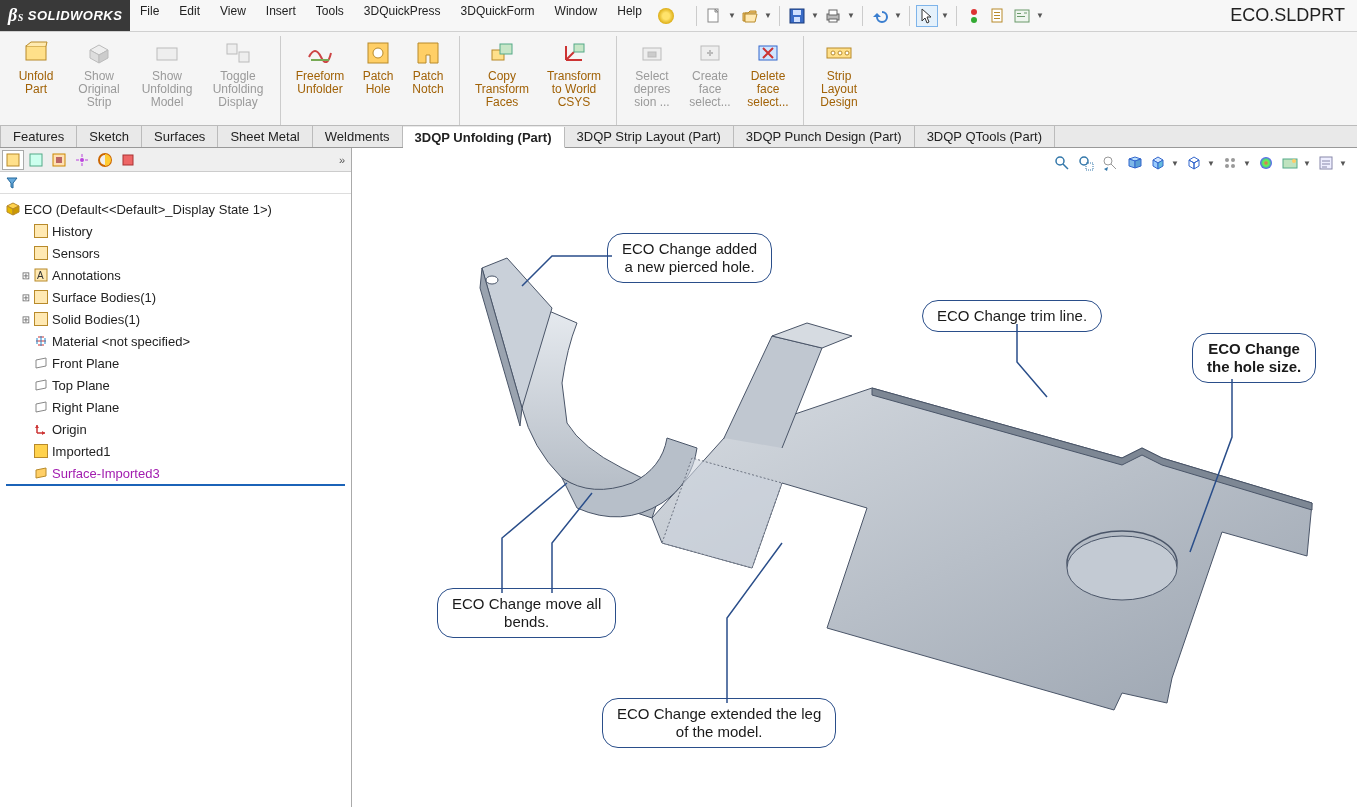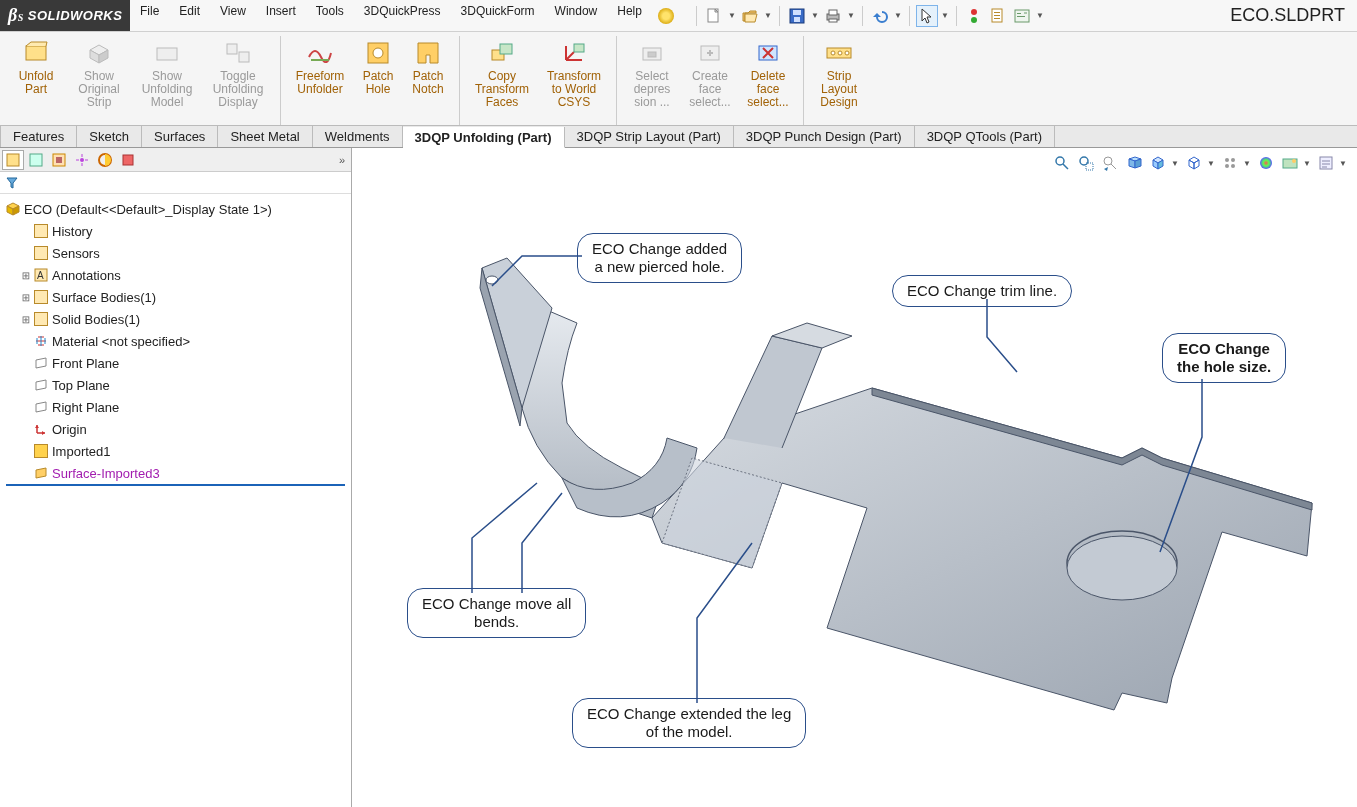--- a/index.html
+++ b/index.html
@@ -46,21 +46,21 @@
   .indent1{padding-left:18px;}
   .tree-row.blue{ color:#a21caf;}
   .tree-hr{ height:2px; background:#1b63b8; margin:0 4px;}
 
   .viewport{ flex:1; position:relative; background:#fff; overflow:hidden;}
   .view-toolbar{ position:absolute; top:4px; right:8px; display:flex; gap:2px; align-items:center;}
   .vtbtn{ width:22px;height:22px;display:flex;align-items:center;justify-content:center;}
   .vtdd { width:10px; font-size:8px; color:#555; display:flex;align-items:center;}
 
   
-  .callout{ position:absolute; }
+  .callout{ position:absolute;margin-left:30px; }
   .callout .bubble{ background:#fff; border:1.5px solid #2a4e8a; border-radius:16px; padding:6px 14px; font-size:15px; color:#1a1a1a; text-align:center; line-height:18px; white-space:nowrap;}
   .callout svg.leader{ position:absolute; overflow:visible; pointer-events:none;}
 
   
   .ibox{width:14px;height:14px;border:1px solid;}
 </style>
 </head>
 <body>
 
 <div class="titlebar">
@@ -637,21 +637,21 @@
     <div class="callout" style="left:225px;top:85px;">
       <div class="bubble">
         <span>ECO Change added</span><br>
         <span>a new pierced hole.</span>
       </div>
       <svg class="leader" style="left:-90px;top:18px" width="100" height="50">
           <path d="M95 5 L35 5 L5 35" fill="none" stroke="#2a4e8a" stroke-width="1.5"></path>
         </svg>
     </div>
 
-    <div class="callout" style="left:540px;top:127px;">
+    <div class="callout" style="left:540px;top:152px;">
       <div class="bubble">
         <span>ECO Change trim line.</span>
       </div>
       <svg class="leader" style="left:90px;top:22px" width="60" height="80">
           <path d="M5 2 L5 40 L35 75" fill="none" stroke="#2a4e8a" stroke-width="1.5"></path>
         </svg>
     </div>
 
     <div class="callout" style="left:810px;top:185px;font-weight:bold;">
       <div class="bubble">

